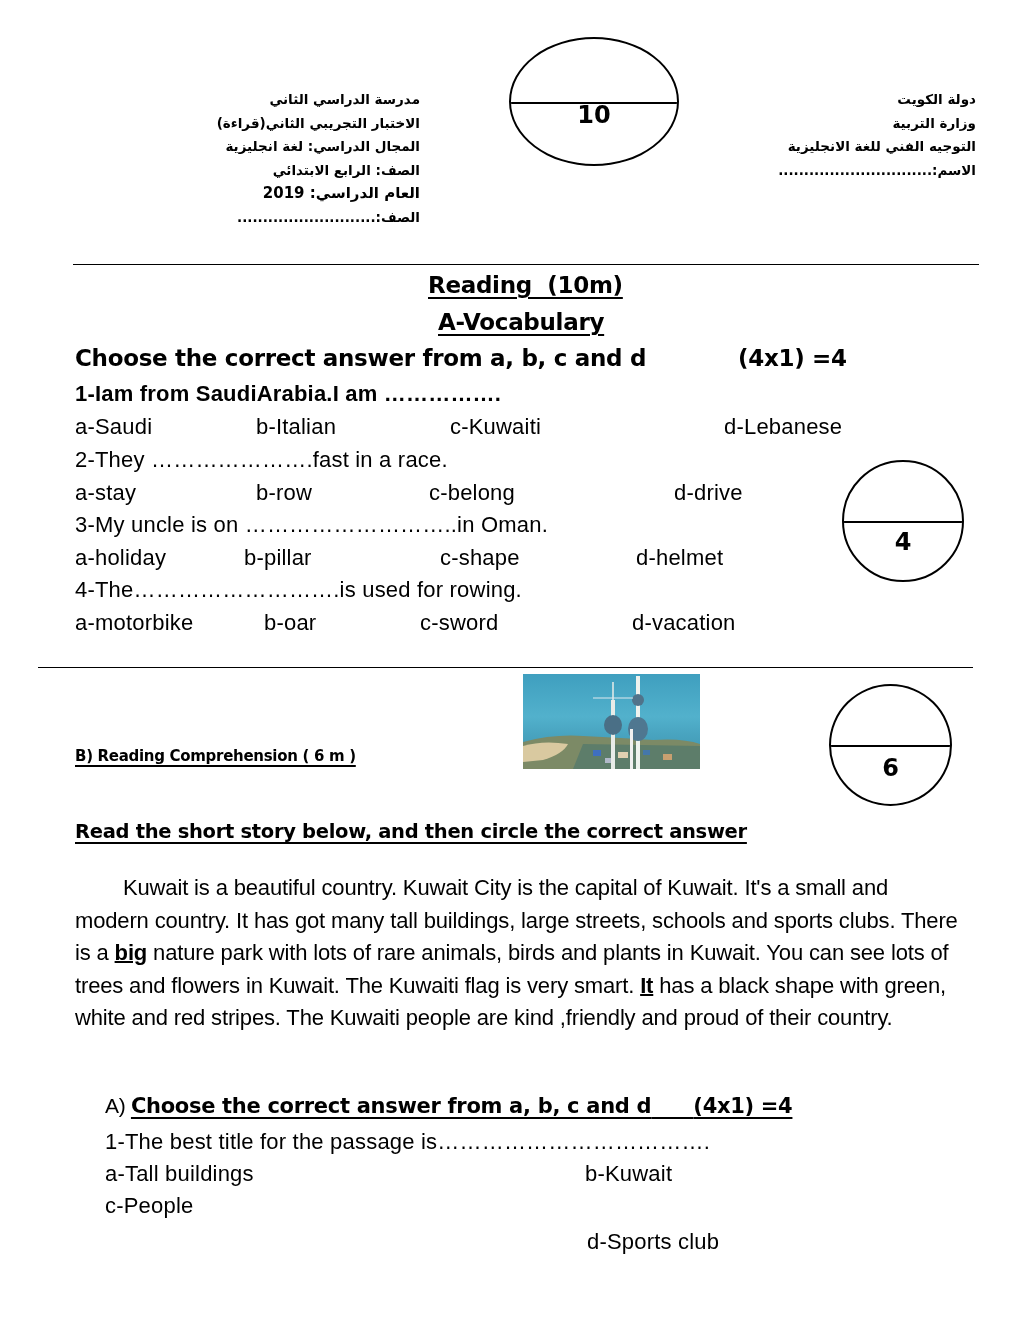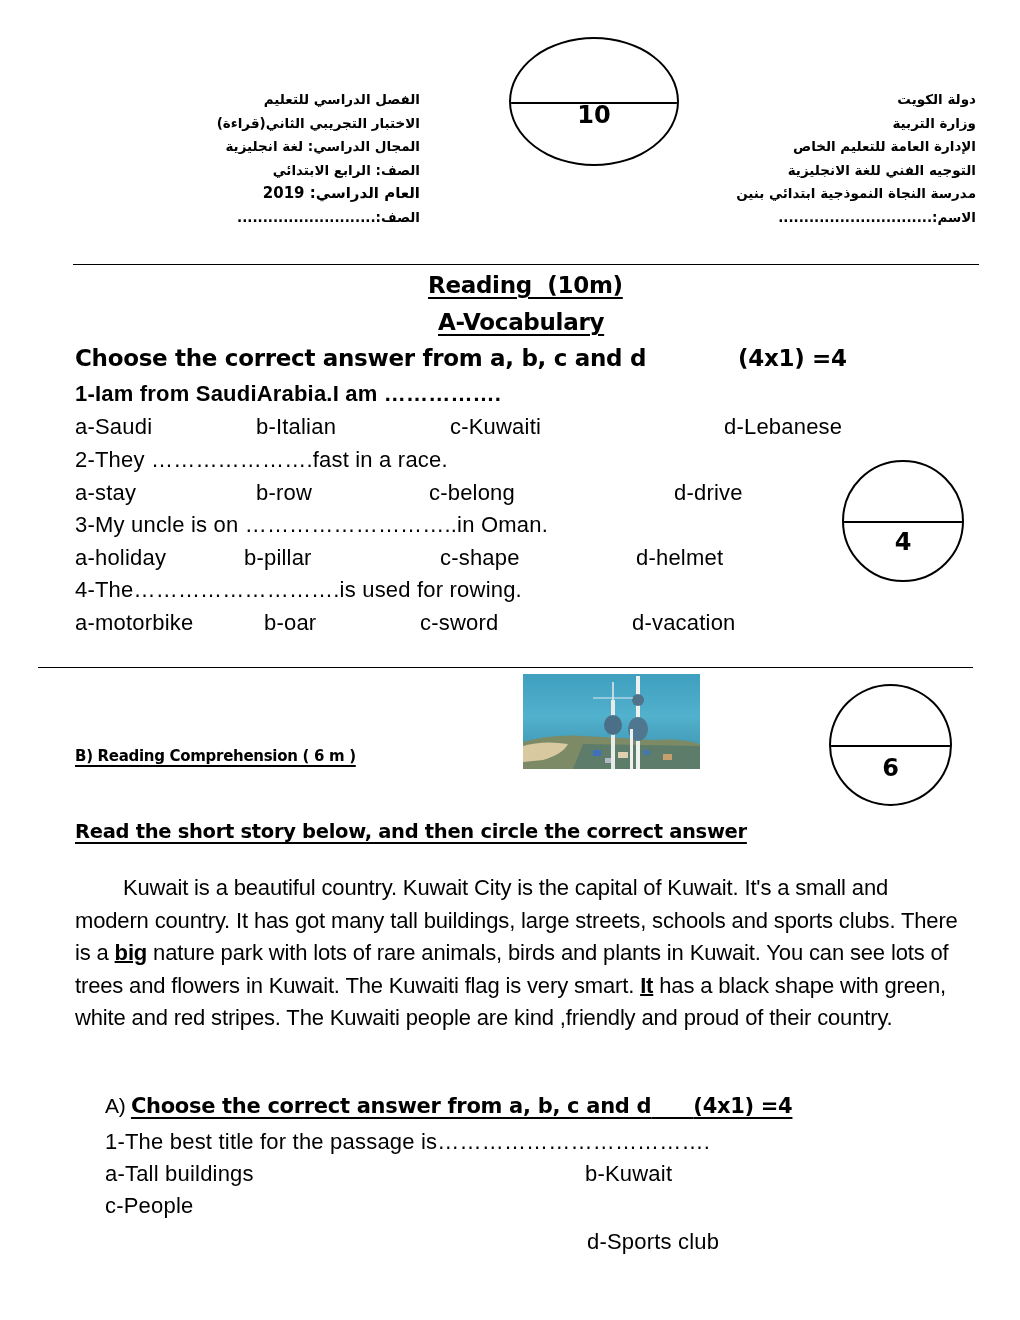--- a/index.html
+++ b/index.html
@@ -16,28 +16,26 @@
   .passage { font-family: "Liberation Sans", sans-serif; font-size: 22px; line-height: 32.5px; letter-spacing: -0.15px; }
   .passage b { text-decoration: underline; text-decoration-thickness: 2px; }
   .photo { position: absolute; overflow: hidden; background: linear-gradient(180deg, #3f9fbf 0%, #52b1cc 45%, #4aa6c2 60%, #3b8fa8 100%); }
 </style>
 </head>
 <body>
 
 <div class="abs ar" style="right:44px; top:88px;">
   <div>دولة الكويت</div>
   <div>وزارة التربية</div>
-  <div>الإدارة العامة للتعليم الخاص</div>
   <div>التوجيه الفني للغة الانجليزية</div>
-  <div>مدرسة النجاة النموذجية ابتدائي بنين</div>
   <div>الاسم:..............................</div>
 </div>
 
 <div class="abs ar" style="right:600px; top:88px;">
-  <div>الفصل الدراسي للتعليم</div>
+  <div>مدرسة الدراسي الثاني</div>
   <div>الاختبار التجريبي  الثاني(قراءة)</div>
   <div>المجال الدراسي: لغة انجليزية</div>
   <div>الصف: الرابع الابتدائي</div>
   <div style="font-size:15px;">العام الدراسي: 2019</div>
   <div>الصف:...........................</div>
 </div>
 
 <div class="score-circle" style="left:509px; top:37px; width:170px; height:129px; border-width:2.5px;">
   <div class="mid" style="border-width:2px;"></div>
   <div class="val" style="font-size:24px; top:62px;">10</div>

